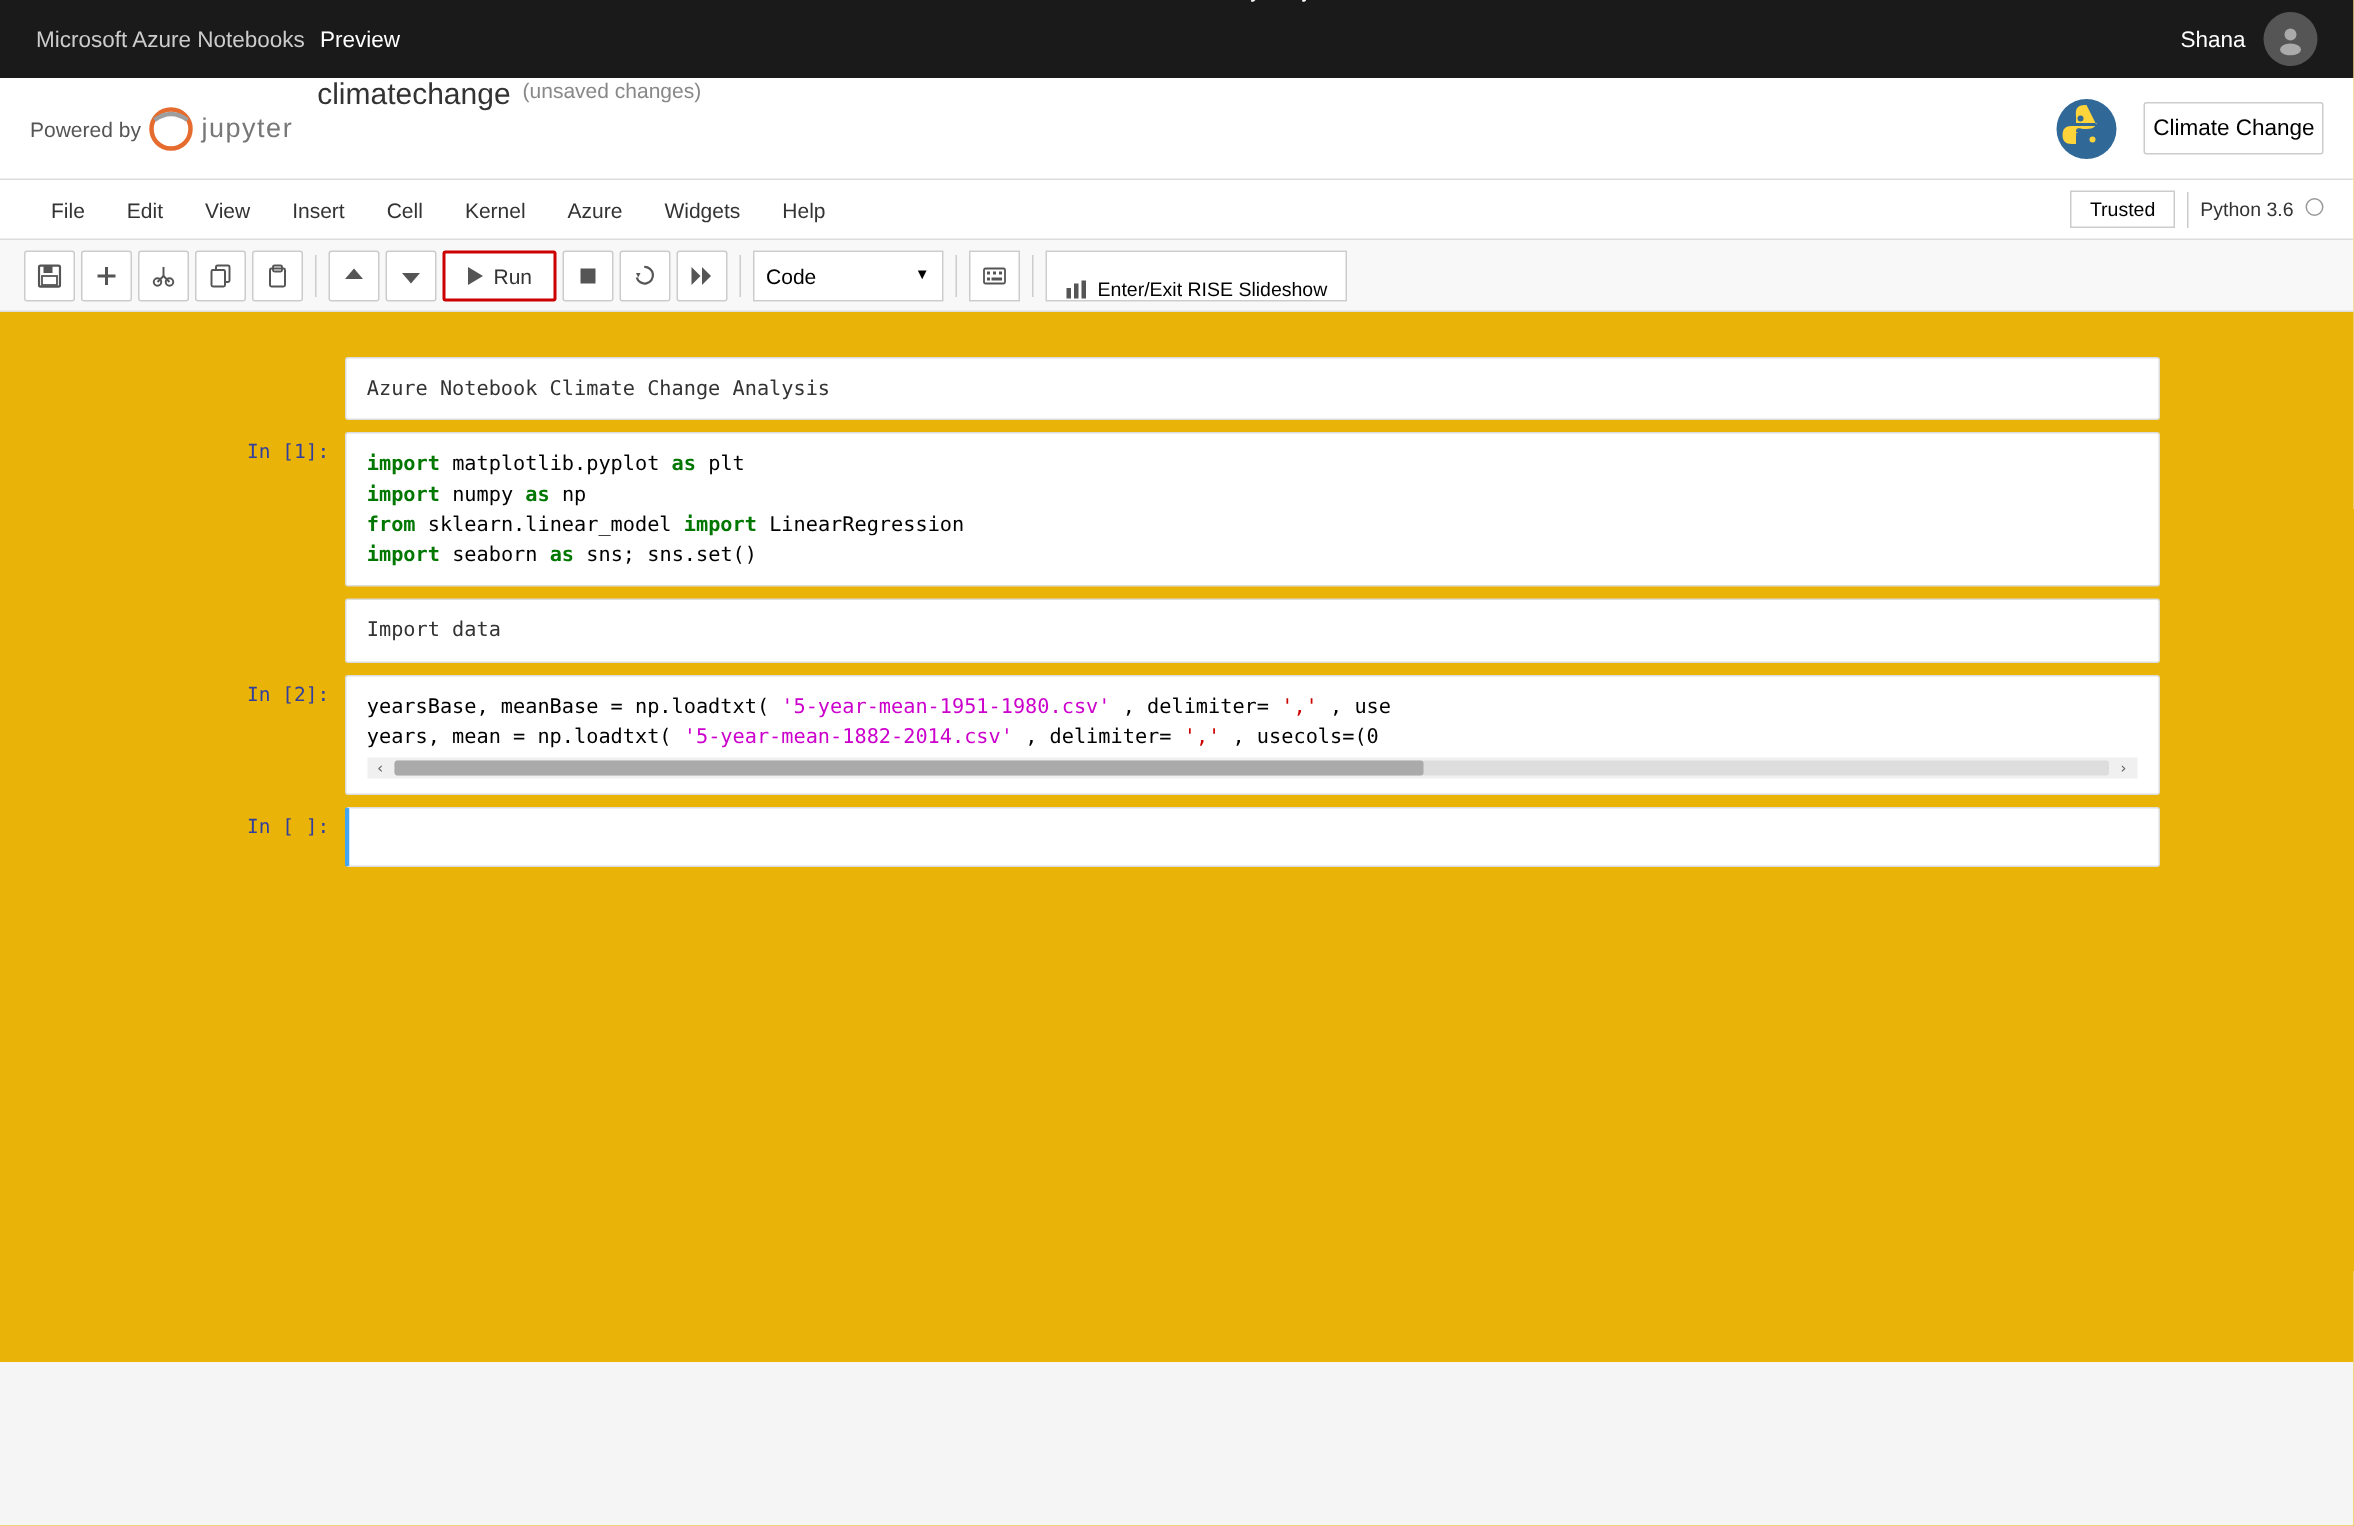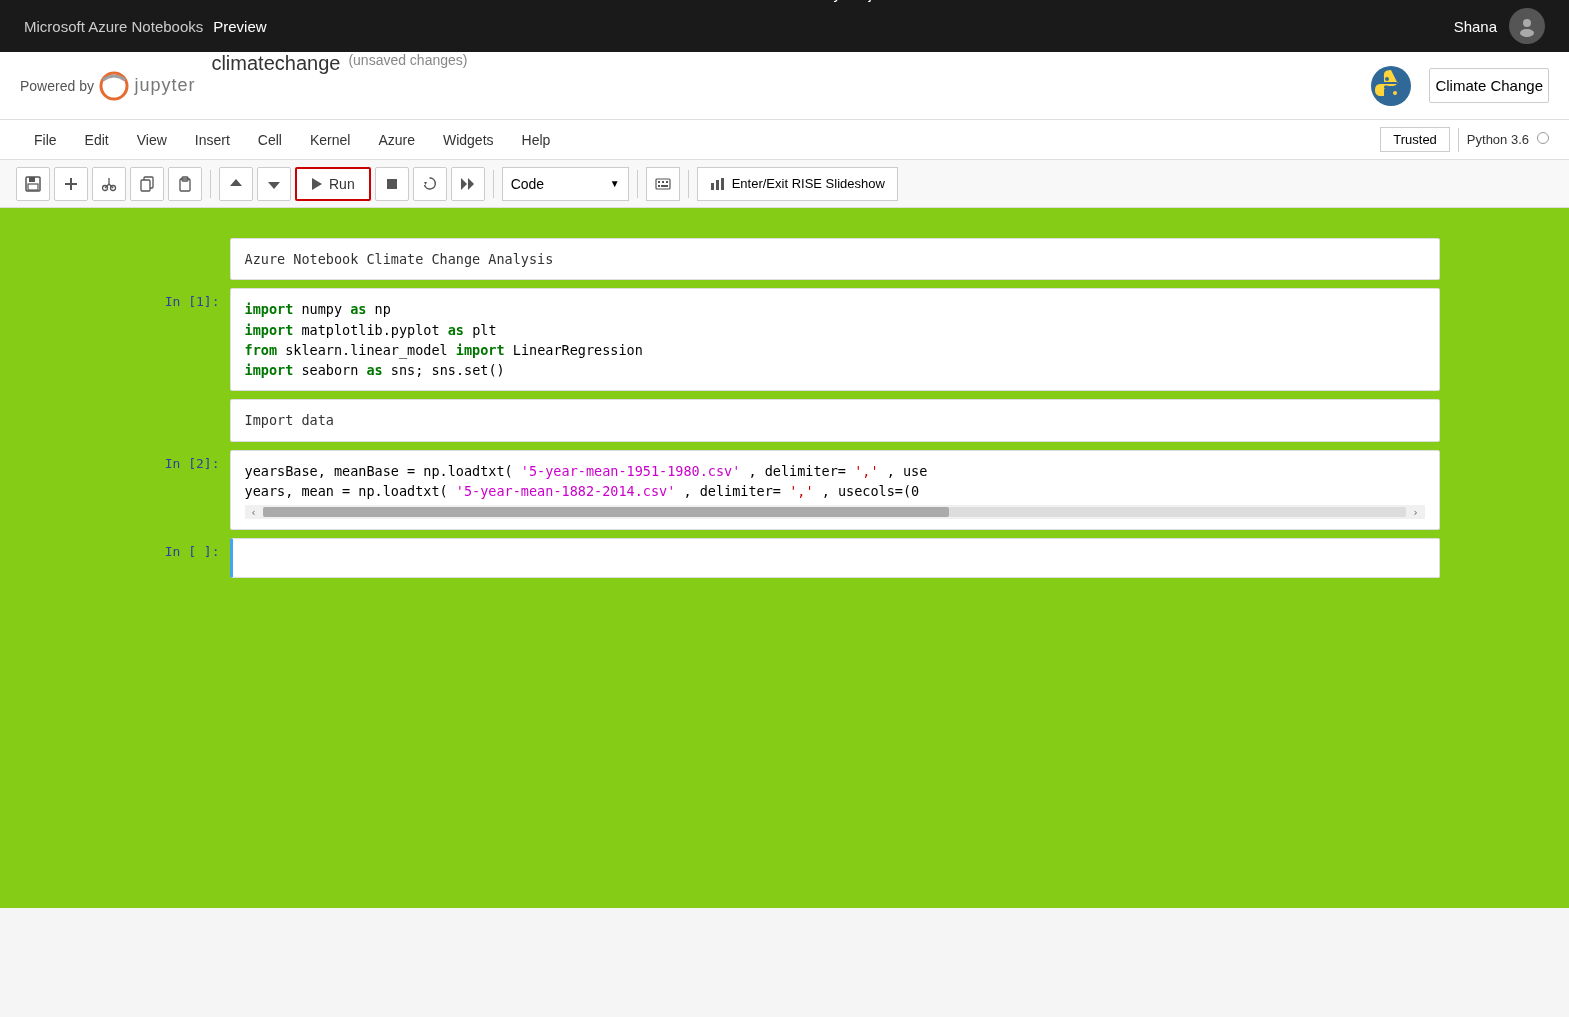--- a/index.html
+++ b/index.html
@@ -219,33 +219,33 @@
       border: 1px solid #ccc;
       background: white;
       cursor: pointer;
       display: flex;
       align-items: center;
       justify-content: center;
       font-size: 12px;
     }
     .rise-btn {
       display: flex;
-      align-items: center;
+      align-items: flex-end;
       gap: 6px;
       padding: 0 12px;
       height: 34px;
       border: 1px solid #ccc;
       background: white;
       cursor: pointer;
       font-size: 13px;
     }
 
     
     .notebook-area {
-      background: #84cc16;
+      background: #eab308;
       padding: 30px 0;
       min-height: 700px;
     }
     .notebook-inner {
       max-width: 1350px;
       margin: 0 auto;
       padding: 0 20px;
     }
 
     
@@ -506,29 +506,29 @@
       <div class="cell-content markdown">
         <span>Azure Notebook Climate Change Analysis</span>
       </div>
     </div>
 
     <div class="cell">
       <div class="cell-prompt">In [1]:</div>
       <div class="cell-content">
         <div>
           <span class="kw-green">import</span>
+          <span> matplotlib.pyplot </span>
+          <span class="kw-green">as</span>
+          <span> plt</span>
+        </div>
+        <div>
+          <span class="kw-green">import</span>
           <span> numpy </span>
           <span class="kw-green">as</span>
           <span> np</span>
-        </div>
-        <div>
-          <span class="kw-green">import</span>
-          <span> matplotlib.pyplot </span>
-          <span class="kw-green">as</span>
-          <span> plt</span>
         </div>
         <div>
           <span class="kw-green">from</span>
           <span> sklearn.linear_model </span>
           <span class="kw-green">import</span>
           <span> LinearRegression</span>
         </div>
         <div>
           <span class="kw-green">import</span>
           <span> seaborn </span>

